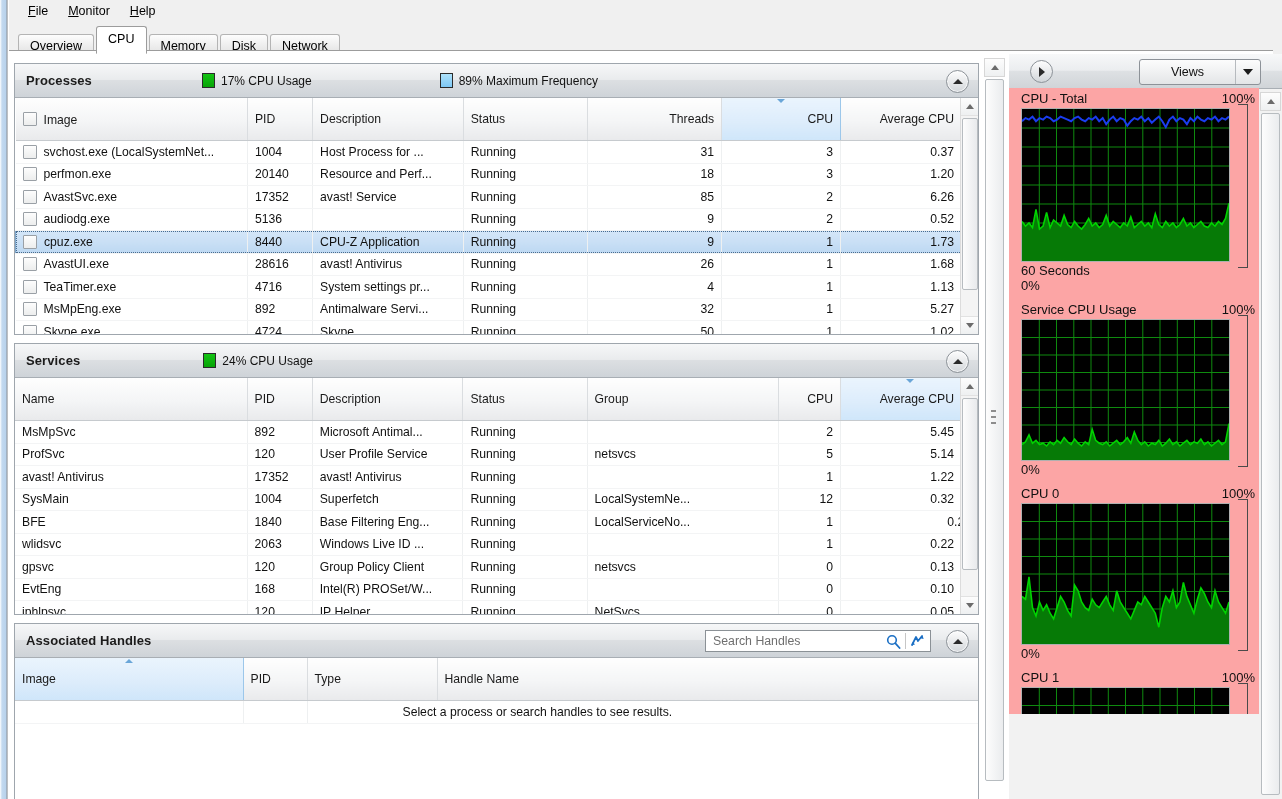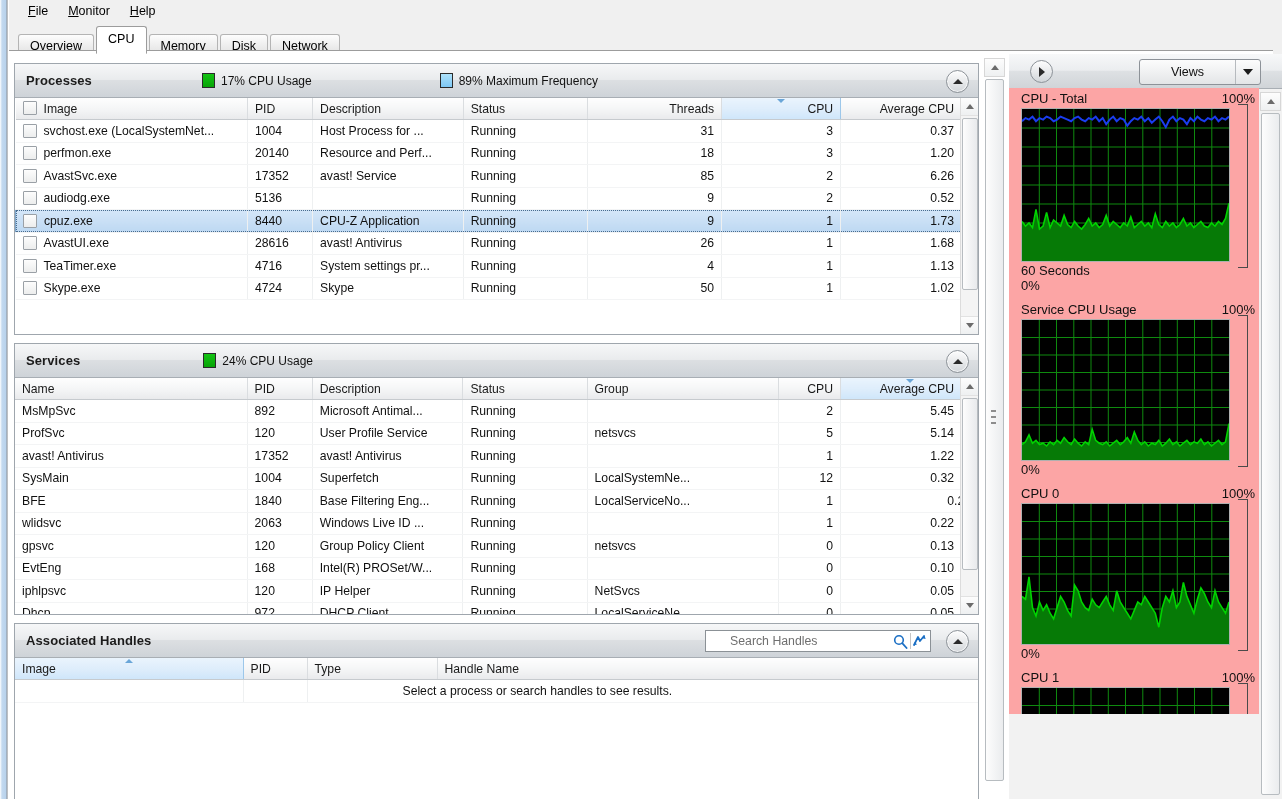--- a/index.html
+++ b/index.html
@@ -64,21 +64,21 @@
      border:1px solid #8c9298;box-shadow:0 0 0 1px rgba(255,255,255,.7) inset;
      display:flex;align-items:center;justify-content:center;cursor:pointer;
   }
   .chev-up{width:0;height:0;border-left:5px solid transparent;border-right:5px solid transparent;border-bottom:5px solid #2b2b2b;}
   .chev-right{width:0;height:0;border-top:5px solid transparent;border-bottom:5px solid transparent;border-left:6px solid #2b2b2b;}
 
   
   .tablewrap{position:absolute;left:0;right:0;top:34px;bottom:0;overflow:hidden;background:#fff;}
   table.grid{border-collapse:collapse;width:100%;table-layout:fixed;font-size:12px;}
   table.grid th{
-     height:21px;font-weight:normal;font-size:12.2px;color:#1a1a1a;
+     height:42px;font-weight:normal;font-size:12.2px;color:#1a1a1a;
      background:linear-gradient(to bottom,#fefefe,#f4f5f6 55%,#e9eaec);
      border-right:1px solid #dadde0;border-bottom:1px solid #c6cace;
      padding:0 7px;text-align:left;position:relative;white-space:nowrap;overflow:hidden;
   }
   table.grid th.num{text-align:right;}
   table.grid th.sorted{background:linear-gradient(to bottom,#eaf4fd,#dcecfb 60%,#cfe6fa);border-right:1px solid #9cc7ea;}
   .sortmark{position:absolute;left:50%;top:1px;margin-left:-4px;width:0;height:0;
      border-left:4px solid transparent;border-right:4px solid transparent;}
   .sortmark.desc{border-top:4px solid #6aa6d8;}
   .sortmark.asc{border-bottom:4px solid #6aa6d8;}
@@ -101,21 +101,21 @@
   .sb-arrow.bottom{position:absolute;bottom:0;border-bottom:none;border-top:1px solid #e2e2e2;}
   .tri-up{width:0;height:0;border-left:4px solid transparent;border-right:4px solid transparent;border-bottom:5px solid #6b6b6b;}
   .tri-down{width:0;height:0;border-left:4px solid transparent;border-right:4px solid transparent;border-top:5px solid #6b6b6b;}
   .sb-thumb{position:absolute;left:1px;width:14px;border:1px solid #b7bcc0;border-radius:2px;
      background:linear-gradient(to right,#fdfdfd,#e8eaec);}
 
   
   .searchbox{position:absolute;right:47px;top:6px;width:226px;height:22px;background:#fff;
      border:1px solid #8b9196;box-sizing:border-box;display:flex;align-items:center;}
   .searchbox input{border:none;outline:none;flex:1;height:18px;font-size:12.3px;
-     font-family:"Liberation Sans",sans-serif;color:#222;padding-left:24px;background:transparent;}
+     font-family:"Liberation Sans",sans-serif;color:#222;padding-left:7px;background:transparent;}
   .searchbox input::placeholder{color:#6f6f6f;}
   .sicon{width:24px;display:flex;align-items:center;justify-content:center;cursor:pointer;}
   .sdiv{width:1px;height:16px;background:#c6c6c6;}
 
   
   .rp-head{position:absolute;left:0;top:0;width:273px;height:34px;
      background:linear-gradient(to bottom,#f7f8f9,#ebedef 48%,#dee1e4 50%,#d0d4d8 100%);
      border-bottom:1px solid #a8aeb4;}
   .rp-expand{position:absolute;left:21px;top:6px;width:21px;height:21px;border-radius:50%;
      background:linear-gradient(to bottom,#fdfdfd,#e6e8ea 55%,#d2d6da);border:1px solid #8c9298;
@@ -300,20 +300,34 @@
                       <span class="cellcheck"></span>
                       <span>TeaTimer.exe</span>
                     </span>
                   </td>
                   <td class="">4716</td>
                   <td class="">System settings pr...</td>
                   <td class="">Running</td>
                   <td class="num">4</td>
                   <td class="num">1</td>
                   <td class="num" style="border-right: none; padding-right: 24px;">1.13</td>
+                </tr>
+                <tr>
+                  <td class="">
+                    <span class="imgcell">
+                      <span class="cellcheck"></span>
+                      <span>MsMpEng.exe</span>
+                    </span>
+                  </td>
+                  <td class="">892</td>
+                  <td class="">Antimalware Servi...</td>
+                  <td class="">Running</td>
+                  <td class="num">32</td>
+                  <td class="num">1</td>
+                  <td class="num" style="border-right: none; padding-right: 24px;">5.27</td>
                 </tr>
                 <tr>
                   <td class="">
                     <span class="imgcell">
                       <span class="cellcheck"></span>
                       <span>Skype.exe</span>
                     </span>
                   </td>
                   <td class="">4724</td>
                   <td class="">Skype</td>

